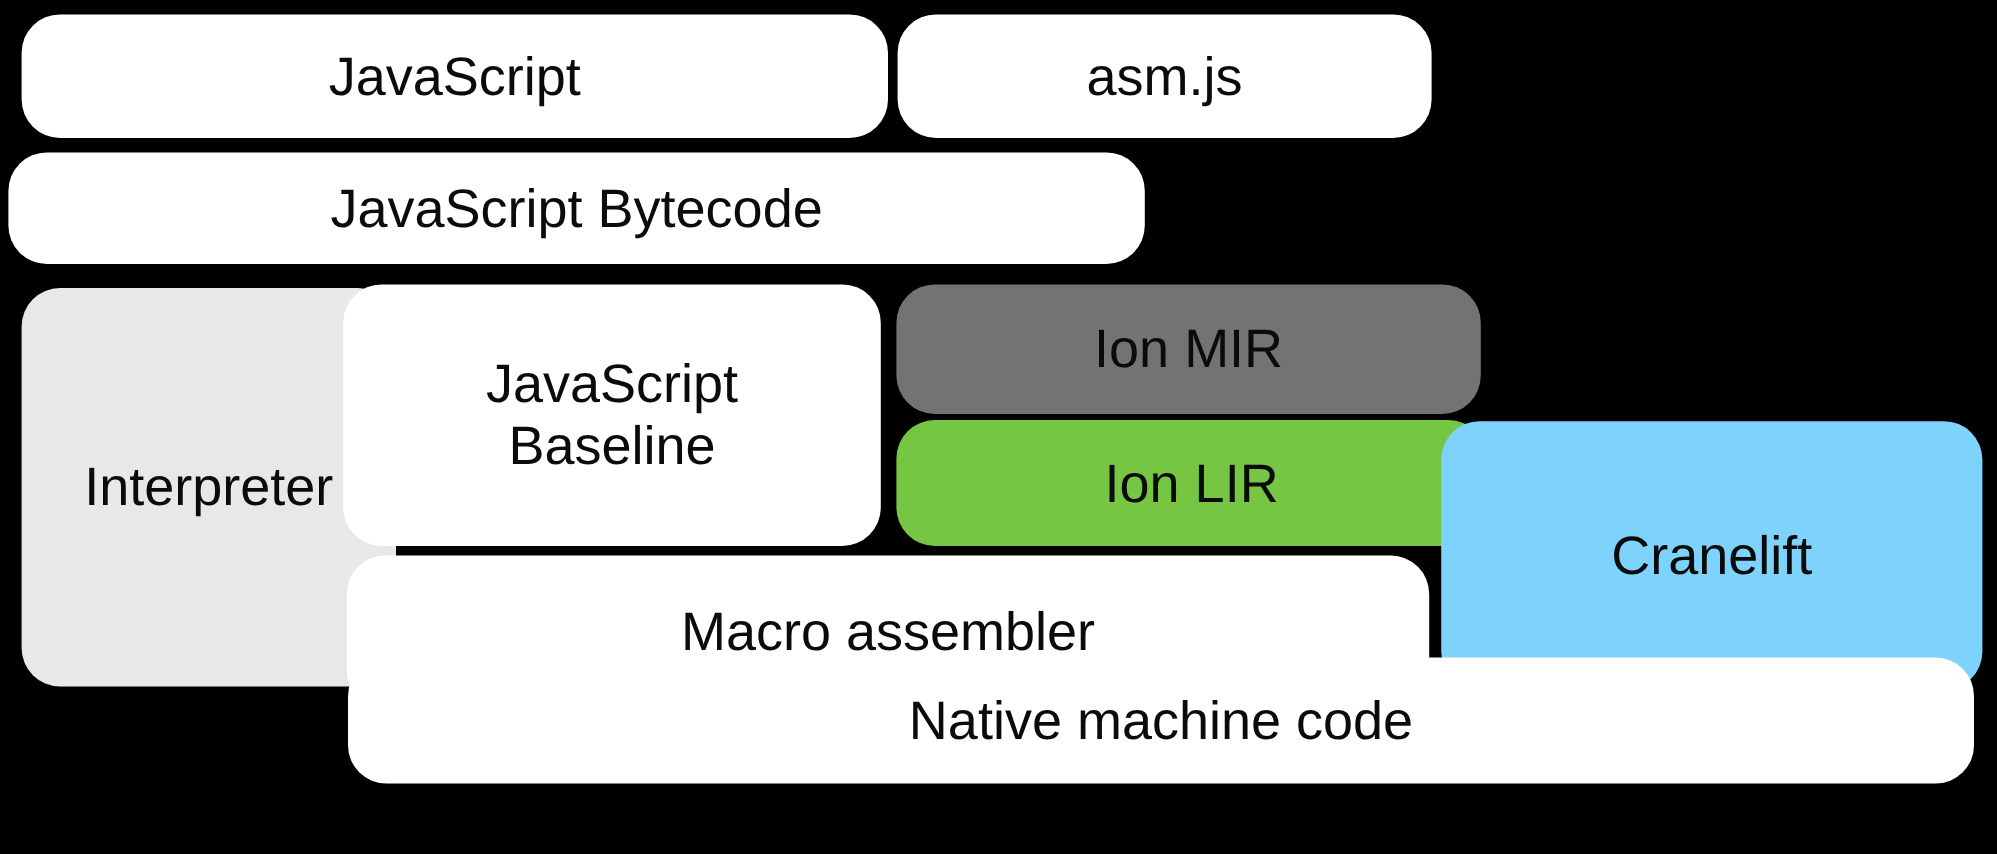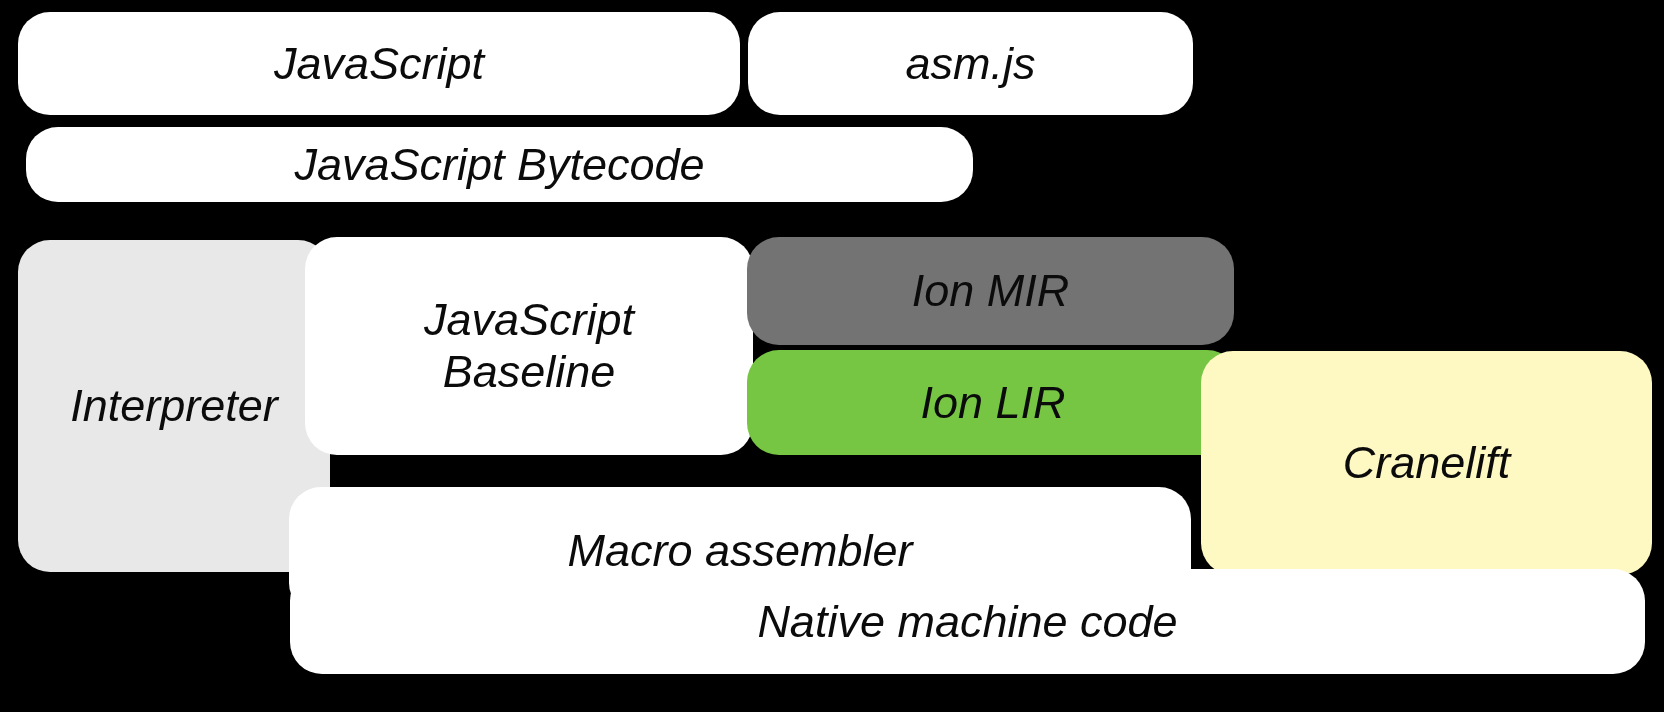--- a/index.html
+++ b/index.html
@@ -23,36 +23,35 @@
     align-items: center;
     justify-content: center;
     color: #0b0b0b;
     font-size: 45px;
     line-height: 1.15;
     text-align: center;
   }
   .box .label {
     display: inline-block;
     text-align: center;
-    font-style: italic;
   }
   
   .box-javascript          { left: 18px;   top: 12px;  width: 722px;  height: 103px; }
   .box-asmjs               { left: 748px;  top: 12px;  width: 445px;  height: 103px; }
   .box-wasm                { left: 1202px; top: 12px;  width: 444px;  height: 103px; }
-  .box-javascript-bytecode { left: 26px;   top: 127px; width: 947px;  height: 75px; }
+  .box-javascript-bytecode { left: 7px;   top: 127px; width: 947px;  height: 93px; }
   .box-baldrmonkey         { left: 975px;  top: 127px; width: 447px;  height: 101px; }
   .box-interpreter         { left: 18px;   top: 240px; width: 312px;  height: 332px; background: #e8e8e8; }
-  .box-javascript-baseline { left: 305px;  top: 237px; width: 448px;  height: 218px; }
+  .box-javascript-baseline { left: 286px;  top: 237px; width: 448px;  height: 218px; }
   .box-javascript-baseline .label { max-width: 280px; }
   .box-ion-mir             { left: 747px;  top: 237px; width: 487px;  height: 108px; background: #737373; }
   .box-ion-lir             { left: 747px;  top: 350px; width: 492px;  height: 105px; background: #76c644; }
-  .box-cranelift           { left: 1201px; top: 351px; width: 451px;  height: 224px; background: #fef9c3; }
-  .box-macro-assembler     { left: 289px;  top: 463px; width: 902px;  height: 128px; margin-top: 24px; }
-  .box-native-machine-code { left: 290px;  top: 569px; width: 1355px; height: 105px; }
+  .box-cranelift           { left: 1201px; top: 351px; width: 451px;  height: 224px; background: #7dd3fc; }
+  .box-macro-assembler     { left: 289px;  top: 463px; width: 902px;  height: 128px; }
+  .box-native-machine-code { left: 290px;  top: 548px; width: 1355px; height: 105px; }
 </style>
 </head>
 <body>
 
 <div class="canvas">
 
   <div class="box box-javascript">
     <span class="label">JavaScript</span>
   </div>
 

